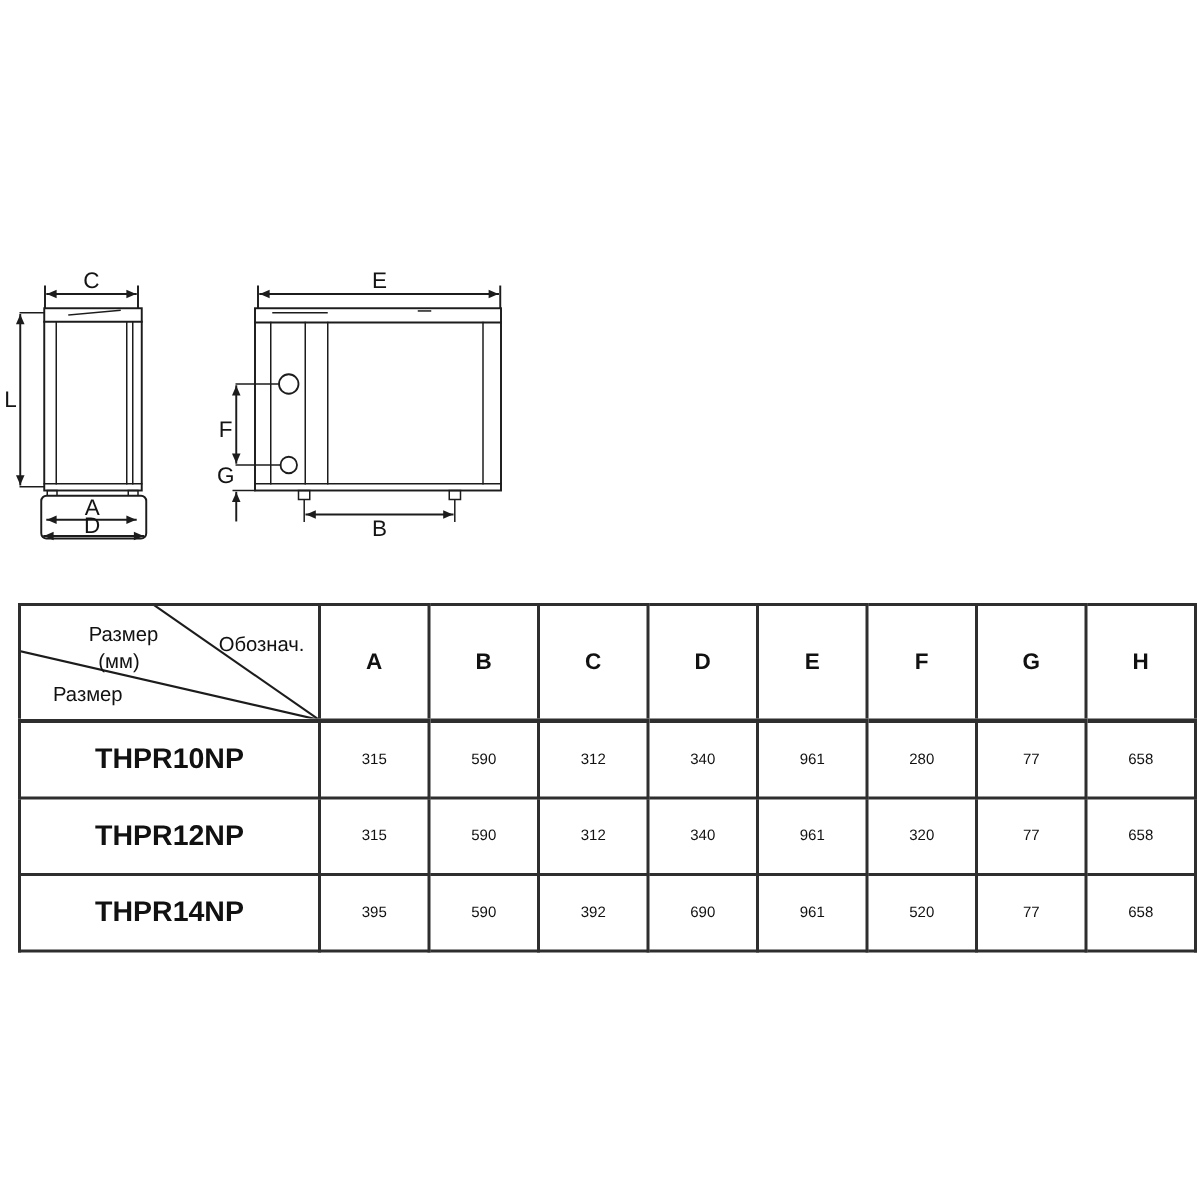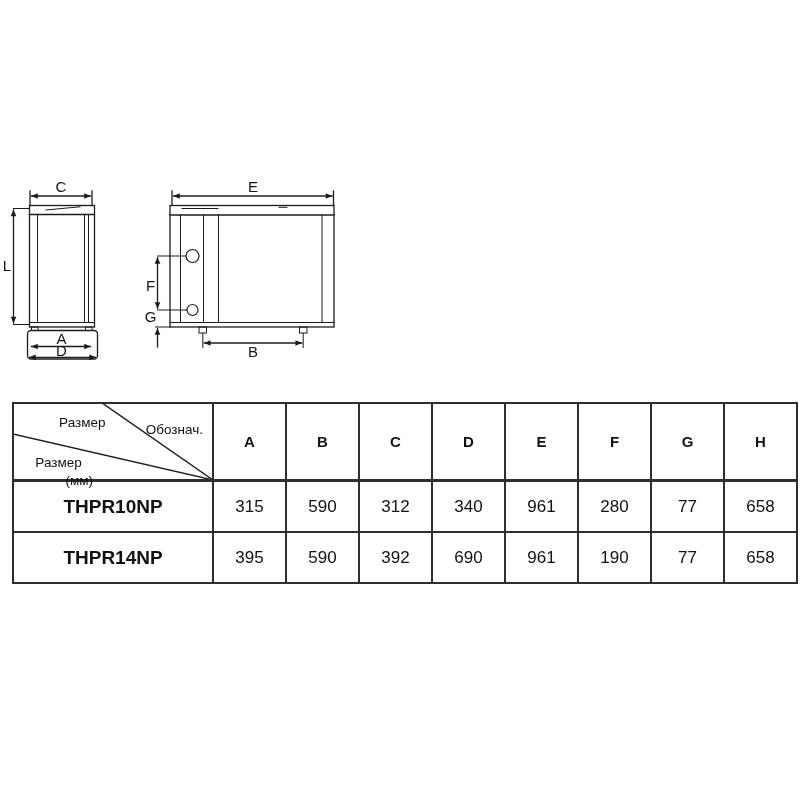--- a/index.html
+++ b/index.html
@@ -44,37 +44,37 @@
     border-bottom-width: 3px;
   }
   table.dims tr.data td, table.dims tr.data th { height: 49px; }
   th.colletter { font-weight: bold; font-size: 15px; }
   th.model {
     font-weight: bold;
     text-align: left;
     padding-left: 14px;
     font-size: 19px;
   }
-  td.val { font-weight: normal; font-size: 17px; }
+  td.val { font-weight: normal; font-size: 10px; }
   
   td.corner { position: relative; }
   td.corner svg.diag {
     position: absolute; left: 0; top: 0;
     width: 100%; height: 100%;
   }
   td.corner .clbl {
     position: absolute;
     transform: translate(-50%, -50%);
     white-space: nowrap;
     font-size: 13.5px;
     line-height: 1;
     background: transparent;
   }
   .clbl.size   { left: 34.5%; top: 25%; }
-  .clbl.unit   { left: 33%;   top: 49%; margin-top: 40px; }
+  .clbl.unit   { left: 33%;   top: 49%; }
   .clbl.desig  { left: 81%;   top: 35%; }
   .clbl.model  { left: 22.5%; top: 79%; }
 </style>
 </head>
 <body>
 
 <div class="canvas">
 
   <svg class="drawing" viewBox="0 0 360 380" stroke-linecap="square">
     <defs>
@@ -193,27 +193,38 @@
         <td class="val">315</td>
         <td class="val">590</td>
         <td class="val">312</td>
         <td class="val">340</td>
         <td class="val">961</td>
         <td class="val">280</td>
         <td class="val">77</td>
         <td class="val">658</td>
       </tr>
 
+      <tr class="data">
+        <th class="model">THPR12NP</th>
+        <td class="val">315</td>
+        <td class="val">590</td>
+        <td class="val">312</td>
+        <td class="val">340</td>
+        <td class="val">961</td>
+        <td class="val">320</td>
+        <td class="val">77</td>
+        <td class="val">658</td>
+      </tr>
 
       <tr class="data">
         <th class="model">THPR14NP</th>
         <td class="val">395</td>
         <td class="val">590</td>
         <td class="val">392</td>
         <td class="val">690</td>
         <td class="val">961</td>
-        <td class="val">190</td>
+        <td class="val">520</td>
         <td class="val">77</td>
         <td class="val">658</td>
       </tr>
     </tbody>
   </table>
 </div>
 
 </body></html>

